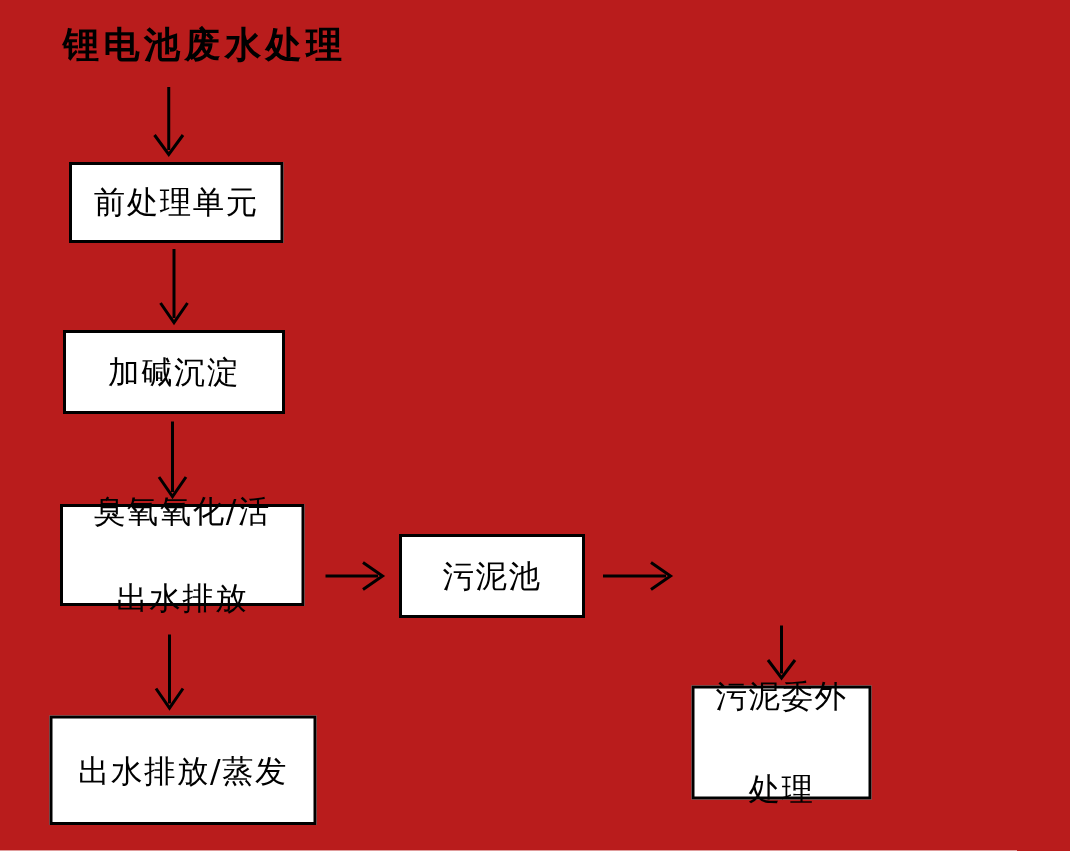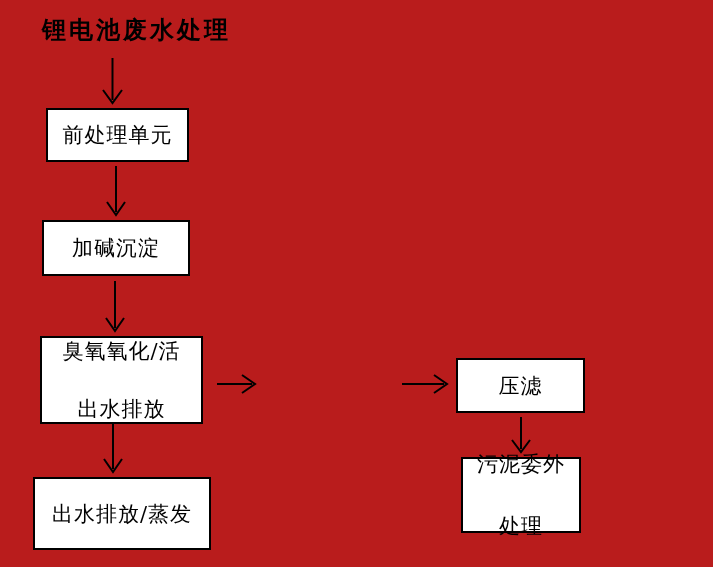--- a/index.html
+++ b/index.html
@@ -36,21 +36,21 @@
     align-items: center;
     justify-content: center;
     text-align: center;
     font-size: 21px;
     line-height: 30px;
     letter-spacing: 1px;
     white-space: nowrap;
   }
   #n-pretreatment   { left: 46px;  top: 108px; width: 143px; height: 54px; }
   #n-alkali         { left: 42px;  top: 220px; width: 148px; height: 56px; }
-  #n-ozone          { left: 40px;  top: 336px; width: 163px; height: 88px; gap: 28px; }
+  #n-ozone          { left: 40px;  top: 336px; width: 163px; height: 68px; gap: 28px; }
   #n-effluent       { left: 33px;  top: 477px; width: 178px; height: 73px; }
   #n-sludge-tank    { left: 266px; top: 356px; width: 124px; height: 56px; }
   #n-filter-press   { left: 456px; top: 358px; width: 129px; height: 55px; }
   #n-outsourced     { left: 461px; top: 457px; width: 120px; height: 76px; gap: 32px; }
   .arrows {
     position: absolute;
     left: 0;
     top: 0;
     pointer-events: none;
   }
@@ -77,24 +77,24 @@
 
   <div class="node" id="n-ozone">
     <span>臭氧氧化/活</span>
     <span>出水排放</span>
   </div>
 
   <div class="node" id="n-effluent">
     <span>出水排放/蒸发</span>
   </div>
 
+  <div class="node" id="n-sludge-tank">
+    <span>污泥池</span>
+  </div>
 
-  <div class="node" id="n-filter-press">
-    <span>压滤</span>
-  </div>
 
   <div class="node" id="n-outsourced">
     <span>污泥委外</span>
     <span>处理</span>
   </div>
 
   <svg class="arrows" width="713" height="567" viewBox="0 0 713 567">
 
     <g>
       <line x1="112.5" y1="58" x2="112.5" y2="100"></line>

